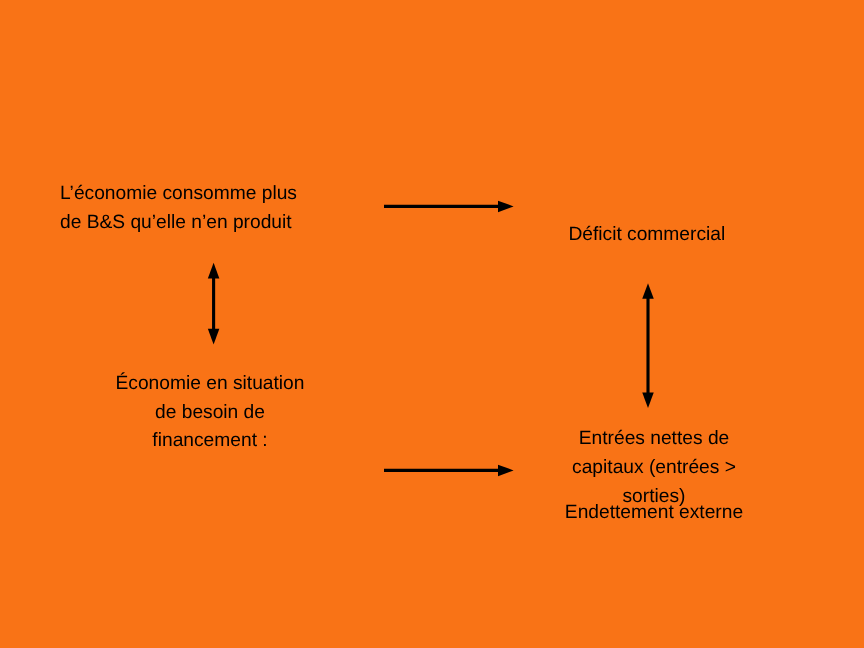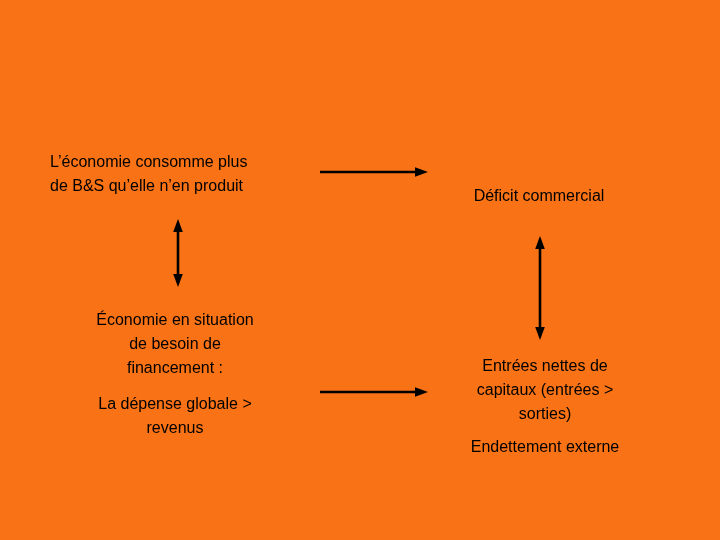--- a/index.html
+++ b/index.html
@@ -68,21 +68,21 @@
 
   
   #block-inflows {
     left: 435px;
     top: 354px;
     width: 220px;
   }
   
   #block-debt {
     left: 430px;
-    top: 435px;
+    top: 416px;
     width: 230px;
     text-align: center;
   }
 
   
   .arrow {
     position: absolute;
   }
   .arrow svg { display: block; overflow: visible; }
 
@@ -99,22 +99,20 @@
   <div class="textblock tb-left" id="block-consumption">L’économie consomme plus
 de B&amp;S qu’elle n’en produit</div>
 
 
   <div class="textblock tb-center" id="block-deficit">Déficit commercial</div>
 
   <div class="textblock tb-center" id="block-financing">Économie en situation
 de besoin de
 financement :</div>
 
-  <div class="textblock tb-center" id="block-spending">La dépense globale &gt;
-revenus</div>
 
   <div class="textblock tb-center" id="block-inflows">Entrées nettes de
 capitaux (entrées &gt;
 sorties)</div>
 
   <div class="textblock tb-center" id="block-debt">Endettement externe</div>
 
   <div class="arrow" id="arrow-top-horizontal">
     <svg width="116" height="20" viewBox="0 0 116 20" aria-hidden="true">
       <line x1="4" y1="10" x2="104" y2="10" stroke="#000000" stroke-width="2.6" stroke-linecap="butt"></line>

